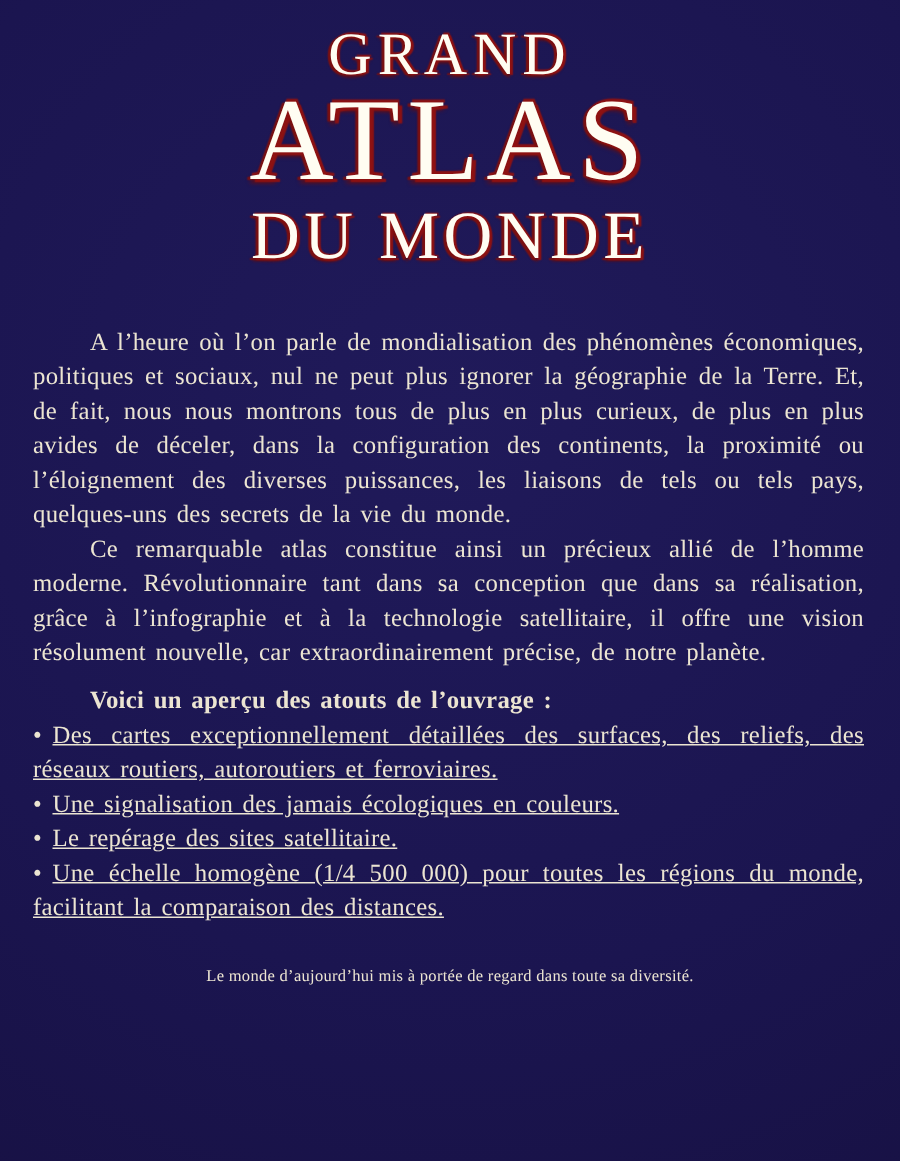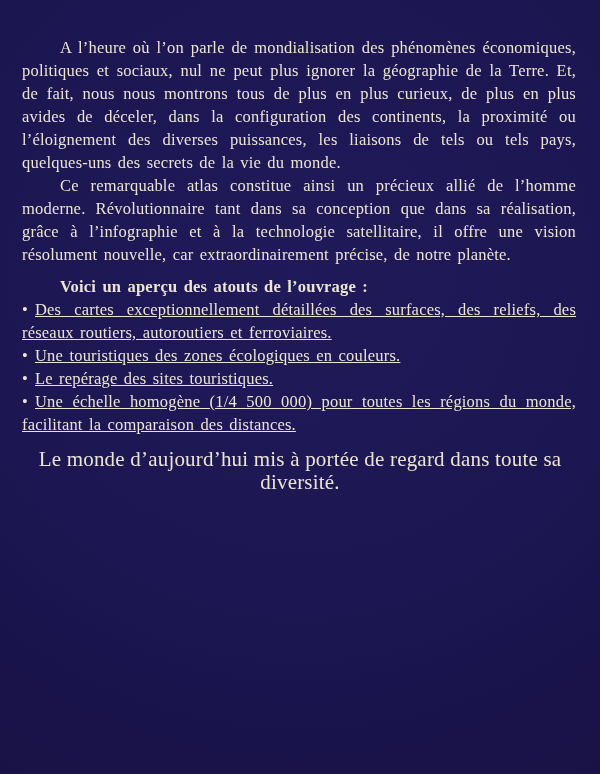--- a/index.html
+++ b/index.html
@@ -58,43 +58,48 @@
     font-weight: bold;
   }
   .bullet-list { margin-top: 0; text-decoration: underline; }
   .bullet { text-align: justify; }
   .bdot {
     display: inline-block;
     margin-right: 7px;
     text-indent: 0;
   }
   .footer-block {
-    margin-top: 12px;
+    margin-top: 24px;
     text-align: center;
-    font-size: 21px;
+    font-size: 11px;
     line-height: 23px;
     letter-spacing: 0.2px;
   }
 </style>
 </head>
 <body>
 
 <div class="cover">
 
+  <div class="title-block">
+    <div class="title-line1">GRAND</div>
+    <div class="title-line2">ATLAS</div>
+    <div class="title-line3">DU MONDE</div>
+  </div>
 
   <div class="body-text">
     <p class="para">A l’heure où l’on parle de mondialisation des phénomènes écono­miques, politiques et sociaux, nul ne peut plus ignorer la géographie de la Terre. Et, de fait, nous nous montrons tous de plus en plus curieux, de plus en plus avides de déceler, dans la configuration des continents, la proximité ou l’éloignement des diverses puissances, les liaisons de tels ou tels pays, quelques-uns des secrets de la vie du monde.</p>
     <p class="para">Ce remarquable atlas constitue ainsi un précieux allié de l’homme moderne. Révolutionnaire tant dans sa conception que dans sa réalisation, grâce à l’infographie et à la technologie satellitaire, il offre une vision résolument nouvelle, car extraordinairement précise, de notre planète.</p>
 
     <p class="list-intro">Voici un aperçu des atouts de l’ouvrage :</p>
 
     <div class="bullet-list">
       <p class="bullet"><span class="bdot">•</span><span>Des cartes exceptionnellement détaillées des surfaces, des reliefs, des réseaux routiers, autoroutiers et ferroviaires.</span></p>
-      <p class="bullet"><span class="bdot">•</span><span>Une touristiques des zones écologiques en couleurs.</span></p>
-      <p class="bullet"><span class="bdot">•</span><span>Le repérage des sites touristiques.</span></p>
+      <p class="bullet"><span class="bdot">•</span><span>Une signalisation des jamais écologiques en couleurs.</span></p>
+      <p class="bullet"><span class="bdot">•</span><span>Le repérage des sites satellitaire.</span></p>
       <p class="bullet"><span class="bdot">•</span><span>Une échelle homogène (1/4 500 000) pour toutes les régions du monde, facilitant la comparaison des distances.</span></p>
     </div>
   </div>
 
   <div class="footer-block">
     <div>Le monde d’aujourd’hui mis à portée de regard dans toute sa diversité.</div>
   </div>
 
 </div>
 

